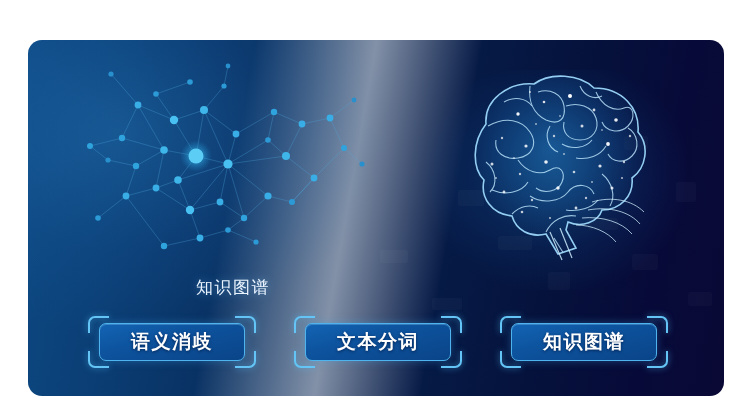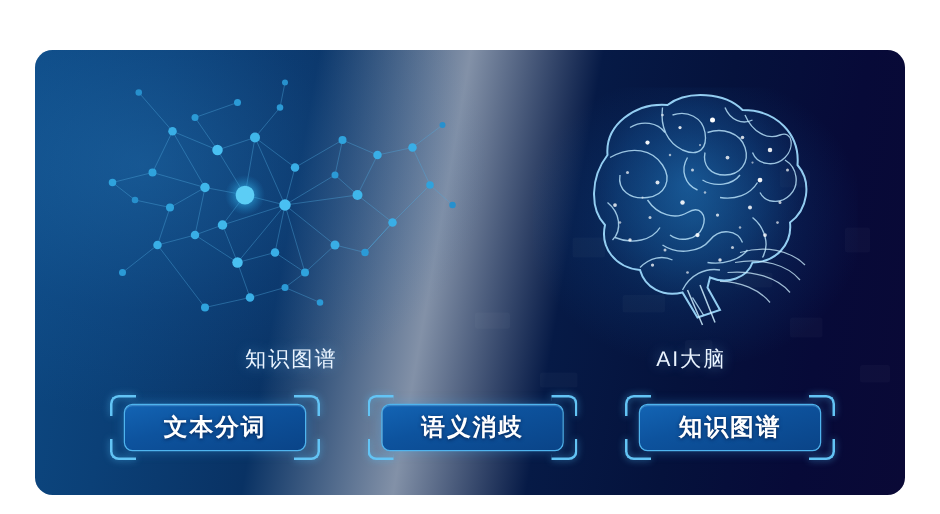--- a/index.html
+++ b/index.html
@@ -427,47 +427,46 @@
           <circle cx="104" cy="30" r="1.1" opacity="0.6"></circle>
           <circle cx="176" cy="68" r="0.9" opacity="0.55"></circle>
           <circle cx="70" cy="116" r="1.0" opacity="0.6"></circle>
           <circle cx="142" cy="170" r="1.2" opacity="0.7"></circle>
         </g>
       </svg>
     </div>
 
     <div class="figure-caption" id="caption-graph">知识图谱</div>
 
-    <div class="figure-caption" id="caption-brain">AI大脑</div>
 
     <div id="button-row">
+
+      <div class="bracket-button">
+        <span class="btn-body"></span>
+        <span class="corner tl"></span>
+        <span class="corner tr"></span>
+        <span class="corner bl"></span>
+        <span class="corner br"></span>
+        <span class="btn-label">语义消歧</span>
+      </div>
 
       <div class="bracket-button">
         <span class="btn-body"></span>
         <span class="corner tl"></span>
         <span class="corner tr"></span>
         <span class="corner bl"></span>
         <span class="corner br"></span>
         <span class="btn-label">文本分词</span>
       </div>
 
       <div class="bracket-button">
         <span class="btn-body"></span>
         <span class="corner tl"></span>
         <span class="corner tr"></span>
         <span class="corner bl"></span>
         <span class="corner br"></span>
-        <span class="btn-label">语义消歧</span>
-      </div>
-
-      <div class="bracket-button">
-        <span class="btn-body"></span>
-        <span class="corner tl"></span>
-        <span class="corner tr"></span>
-        <span class="corner bl"></span>
-        <span class="corner br"></span>
         <span class="btn-label">知识图谱</span>
       </div>
 
     </div>
 
   </div>
 </div>
 
 </body></html>

